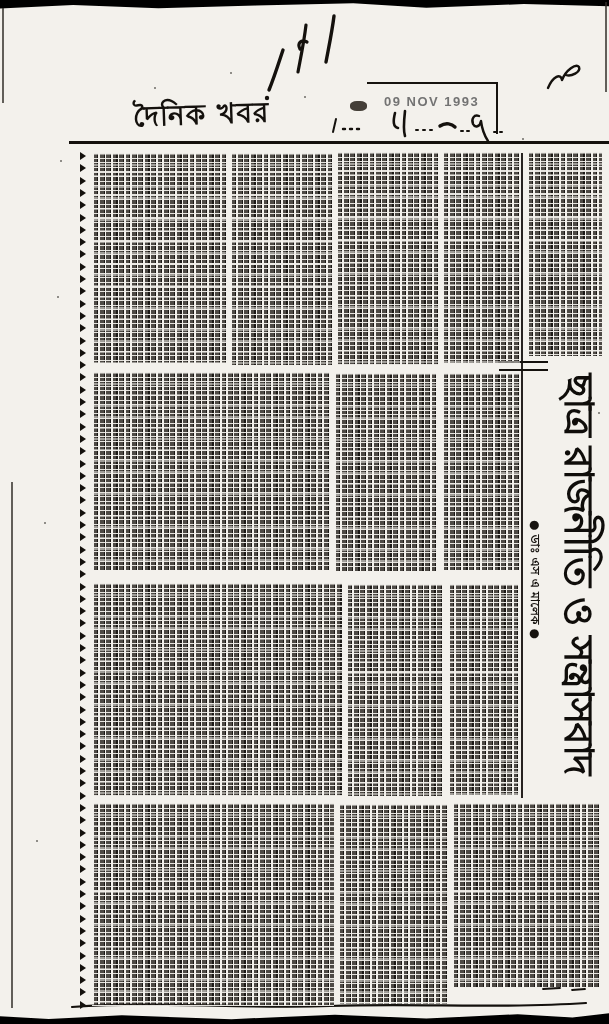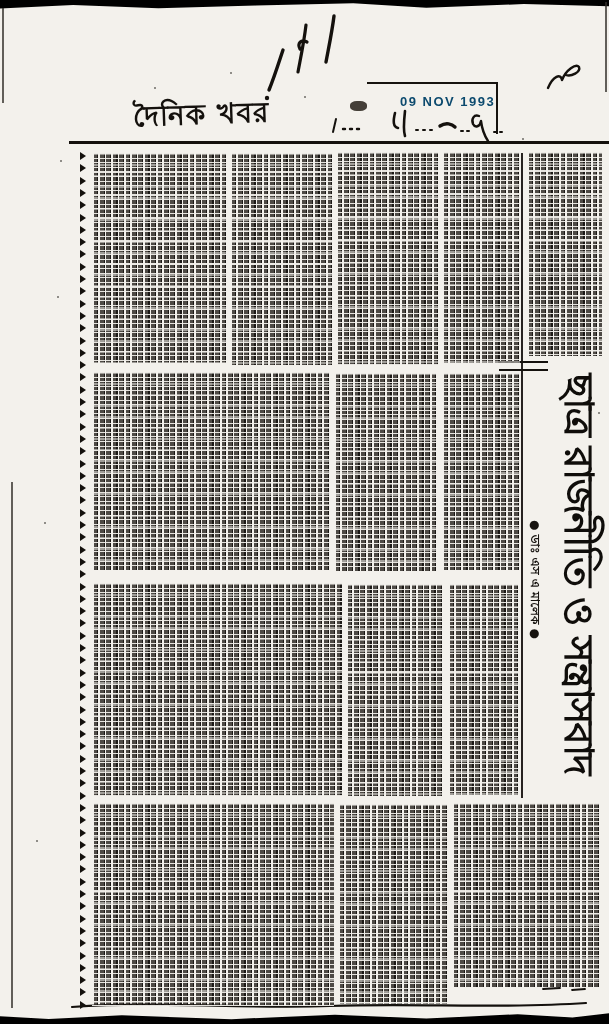--- a/index.html
+++ b/index.html
@@ -19,22 +19,22 @@
     clip-path:polygon(0 0,100% 0,100% 70%,86% 45%,70% 85%,58% 35%,42% 62%,26% 92%,12% 55%,0 95%);}
   .scan-bottom{left:0;top:1012px;width:609px;height:12px;background:var(--edge);
     clip-path:polygon(0 35%,8% 58%,20% 28%,38% 60%,55% 22%,70% 55%,85% 18%,94% 45%,100% 10%,100% 100%,0 100%);}
   .hairline{background:rgba(48,44,40,.75);}
   
   .masthead{left:133px;top:93px;font-size:28px;font-weight:bold;
     transform:rotate(-2deg);letter-spacing:1px;color:#14110d;white-space:nowrap;}
   
   .stampbox{left:367px;top:82px;width:129px;height:50px;
     border-top:2.5px solid #16130f;border-right:2.5px solid #16130f;}
-  .stampdate{left:400px;top:94px;font-family:"Liberation Sans",sans-serif;
-    font-size:13px;font-weight:600;letter-spacing:1.5px;color:#0c4a6e;white-space:nowrap;}
+  .stampdate{left:384px;top:94px;font-family:"Liberation Sans",sans-serif;
+    font-size:13px;font-weight:600;letter-spacing:1.5px;color:#737373;white-space:nowrap;}
   .smudge{left:350px;top:101px;width:17px;height:10px;background:#262119;
     border-radius:40%;filter:blur(.7px);opacity:.85;}
   .mastrule{left:69px;top:141px;width:540px;height:3px;background:#14110d;
     box-shadow:0 0 .5px #14110d;}
   
   .col{
     background-image:
       repeating-linear-gradient(to bottom, rgba(243,241,236,.92) 0 1.1px, rgba(243,241,236,0) 1.1px 4.6px),
       repeating-linear-gradient(to bottom, rgba(243,241,236,.5) 0 2px, rgba(243,241,236,0) 2px 11px),
       repeating-linear-gradient(to right, rgba(0,0,0,0) 0 1.6px, rgba(41,37,32,.82) 1.6px 5.2px, rgba(16,13,10,.95) 5.2px 6.4px);

